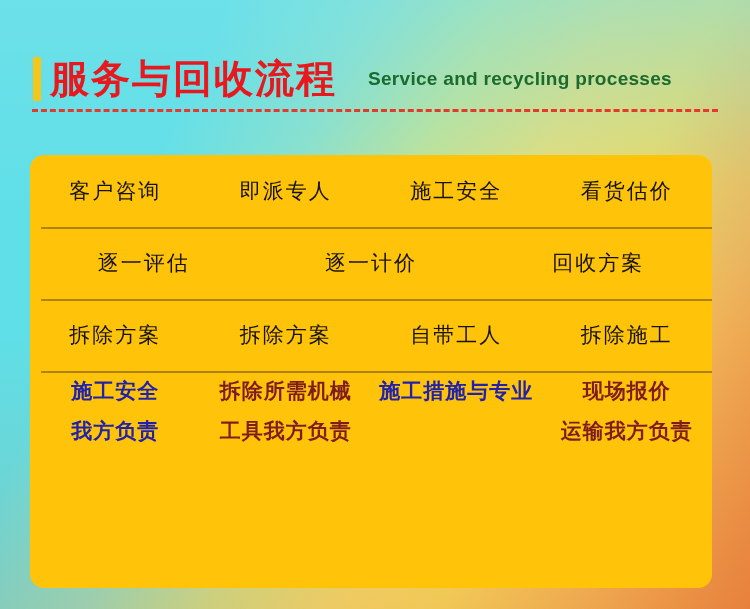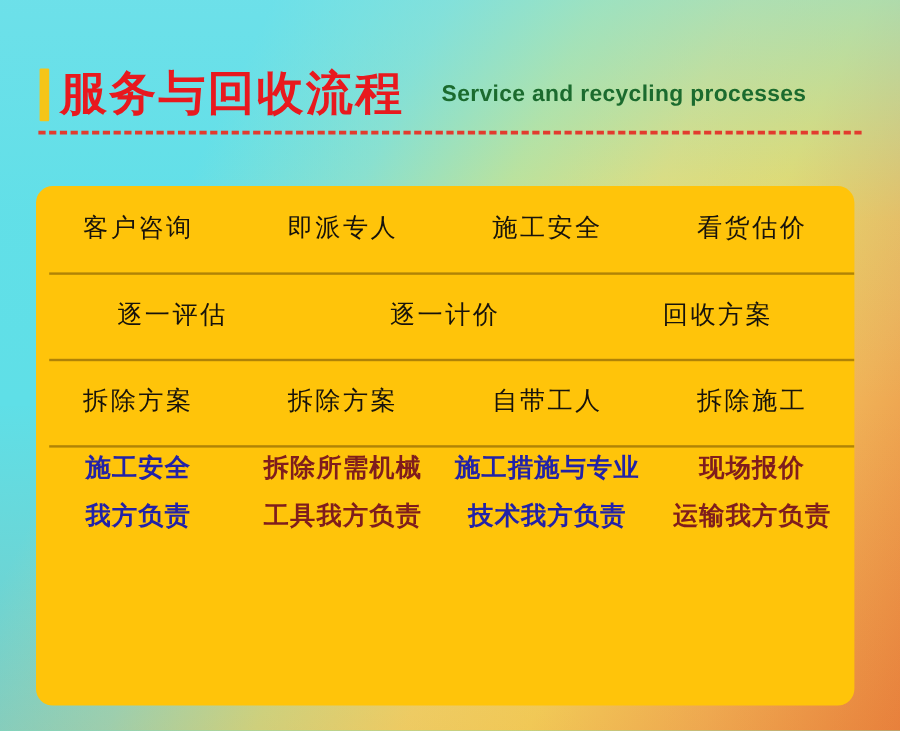--- a/index.html
+++ b/index.html
@@ -191,21 +191,20 @@
     <div class="resp-cell resp-blue">
       <span class="resp-line">施工安全</span>
       <span class="resp-line">我方负责</span>
     </div>
     <div class="resp-cell resp-red">
       <span class="resp-line">拆除所需机械</span>
       <span class="resp-line">工具我方负责</span>
     </div>
     <div class="resp-cell resp-blue">
       <span class="resp-line">施工措施与专业</span>
-      <span class="resp-line">技术我方负责</span>
     </div>
     <div class="resp-cell resp-red">
       <span class="resp-line">现场报价</span>
       <span class="resp-line">运输我方负责</span>
     </div>
   </div>
 
 </div>
 
 </body></html>

